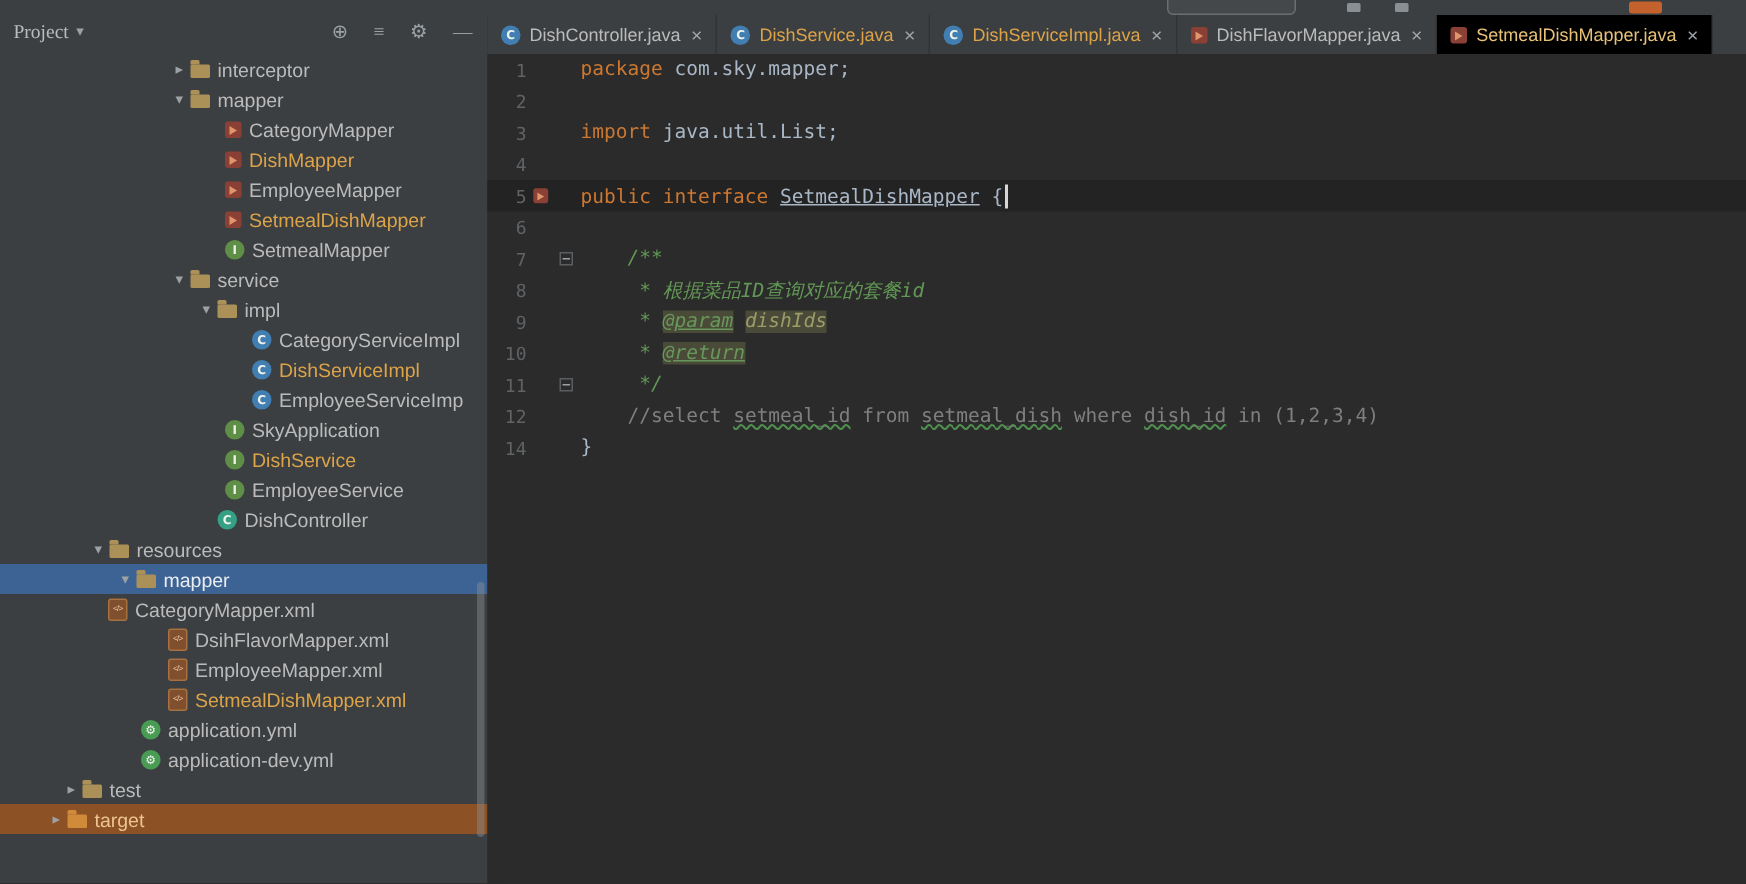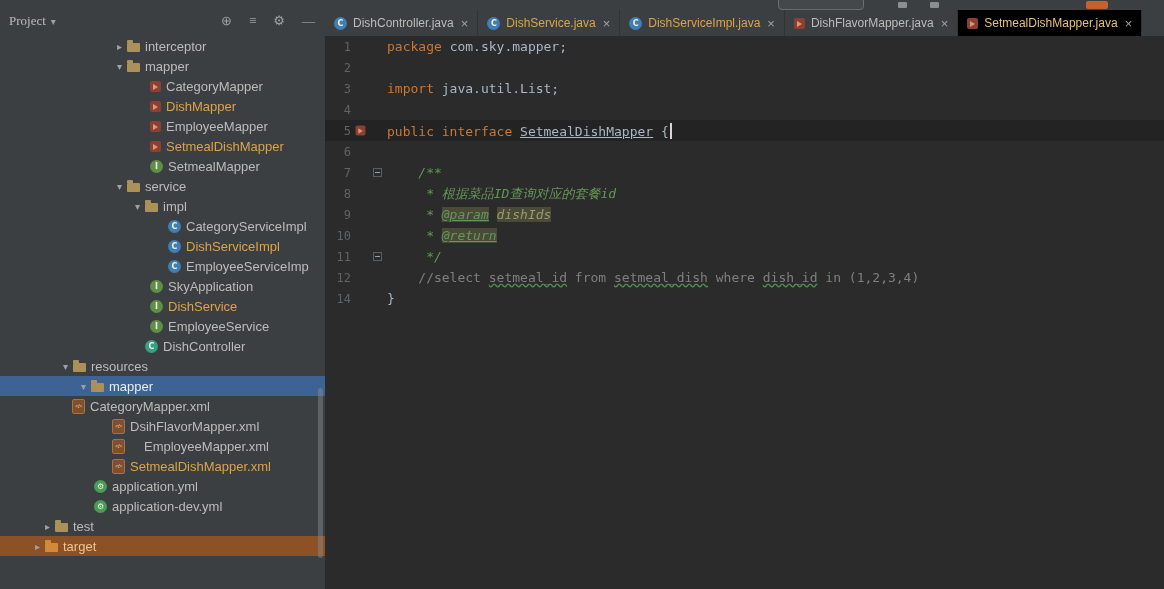--- a/index.html
+++ b/index.html
@@ -168,21 +168,21 @@
           <span class="tlabel">mapper</span>
         </div>
         <div class="trow" style="padding-left: 72px;">
           <span class="xic">&lt;/&gt;</span>
           <span class="tlabel">CategoryMapper.xml</span>
         </div>
         <div class="trow" style="padding-left: 112px;">
           <span class="xic">&lt;/&gt;</span>
           <span class="tlabel">DsihFlavorMapper.xml</span>
         </div>
-        <div class="trow" style="padding-left: 112px; gap: 14px;">
+        <div class="trow" style="padding-left: 112px;">
           <span class="xic">&lt;/&gt;</span>
           <span class="tlabel">EmployeeMapper.xml</span>
         </div>
         <div class="trow" style="padding-left: 112px;">
           <span class="xic">&lt;/&gt;</span>
           <span class="tlabel c-orange">SetmealDishMapper.xml</span>
         </div>
         <div class="trow" style="padding-left: 94px;">
           <span class="circ bg-y">⚙</span>
           <span class="tlabel">application.yml</span>

